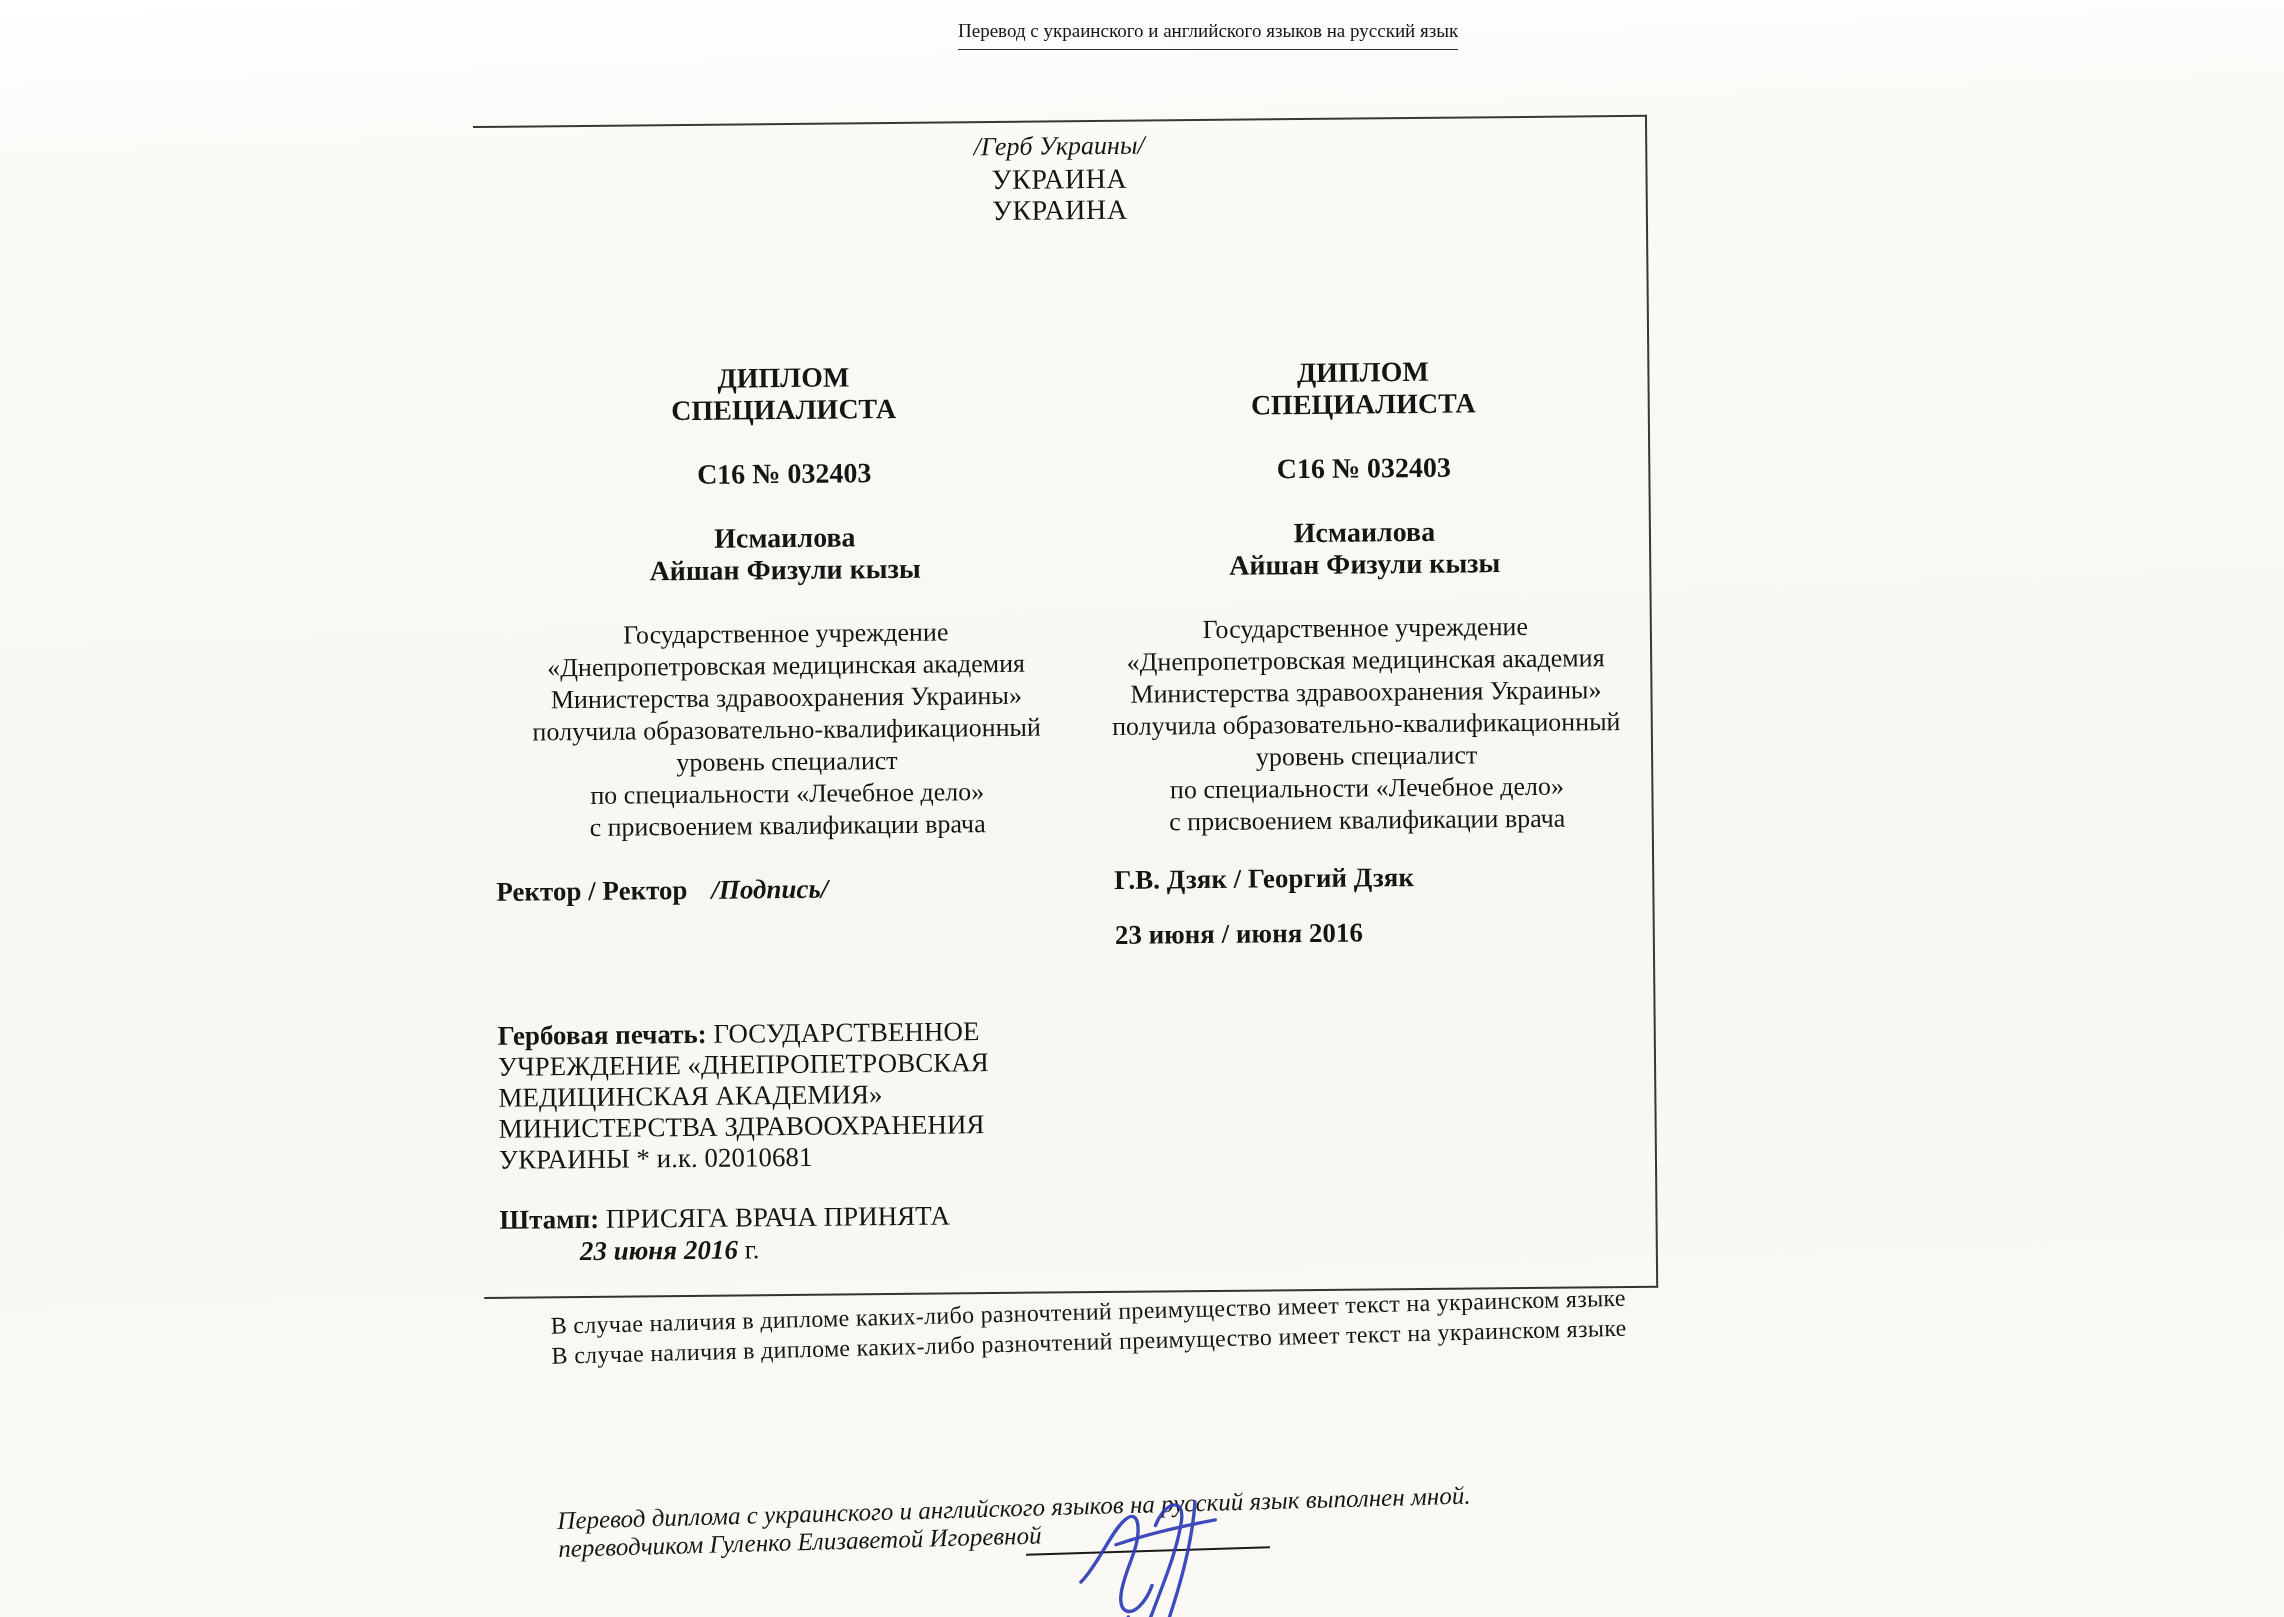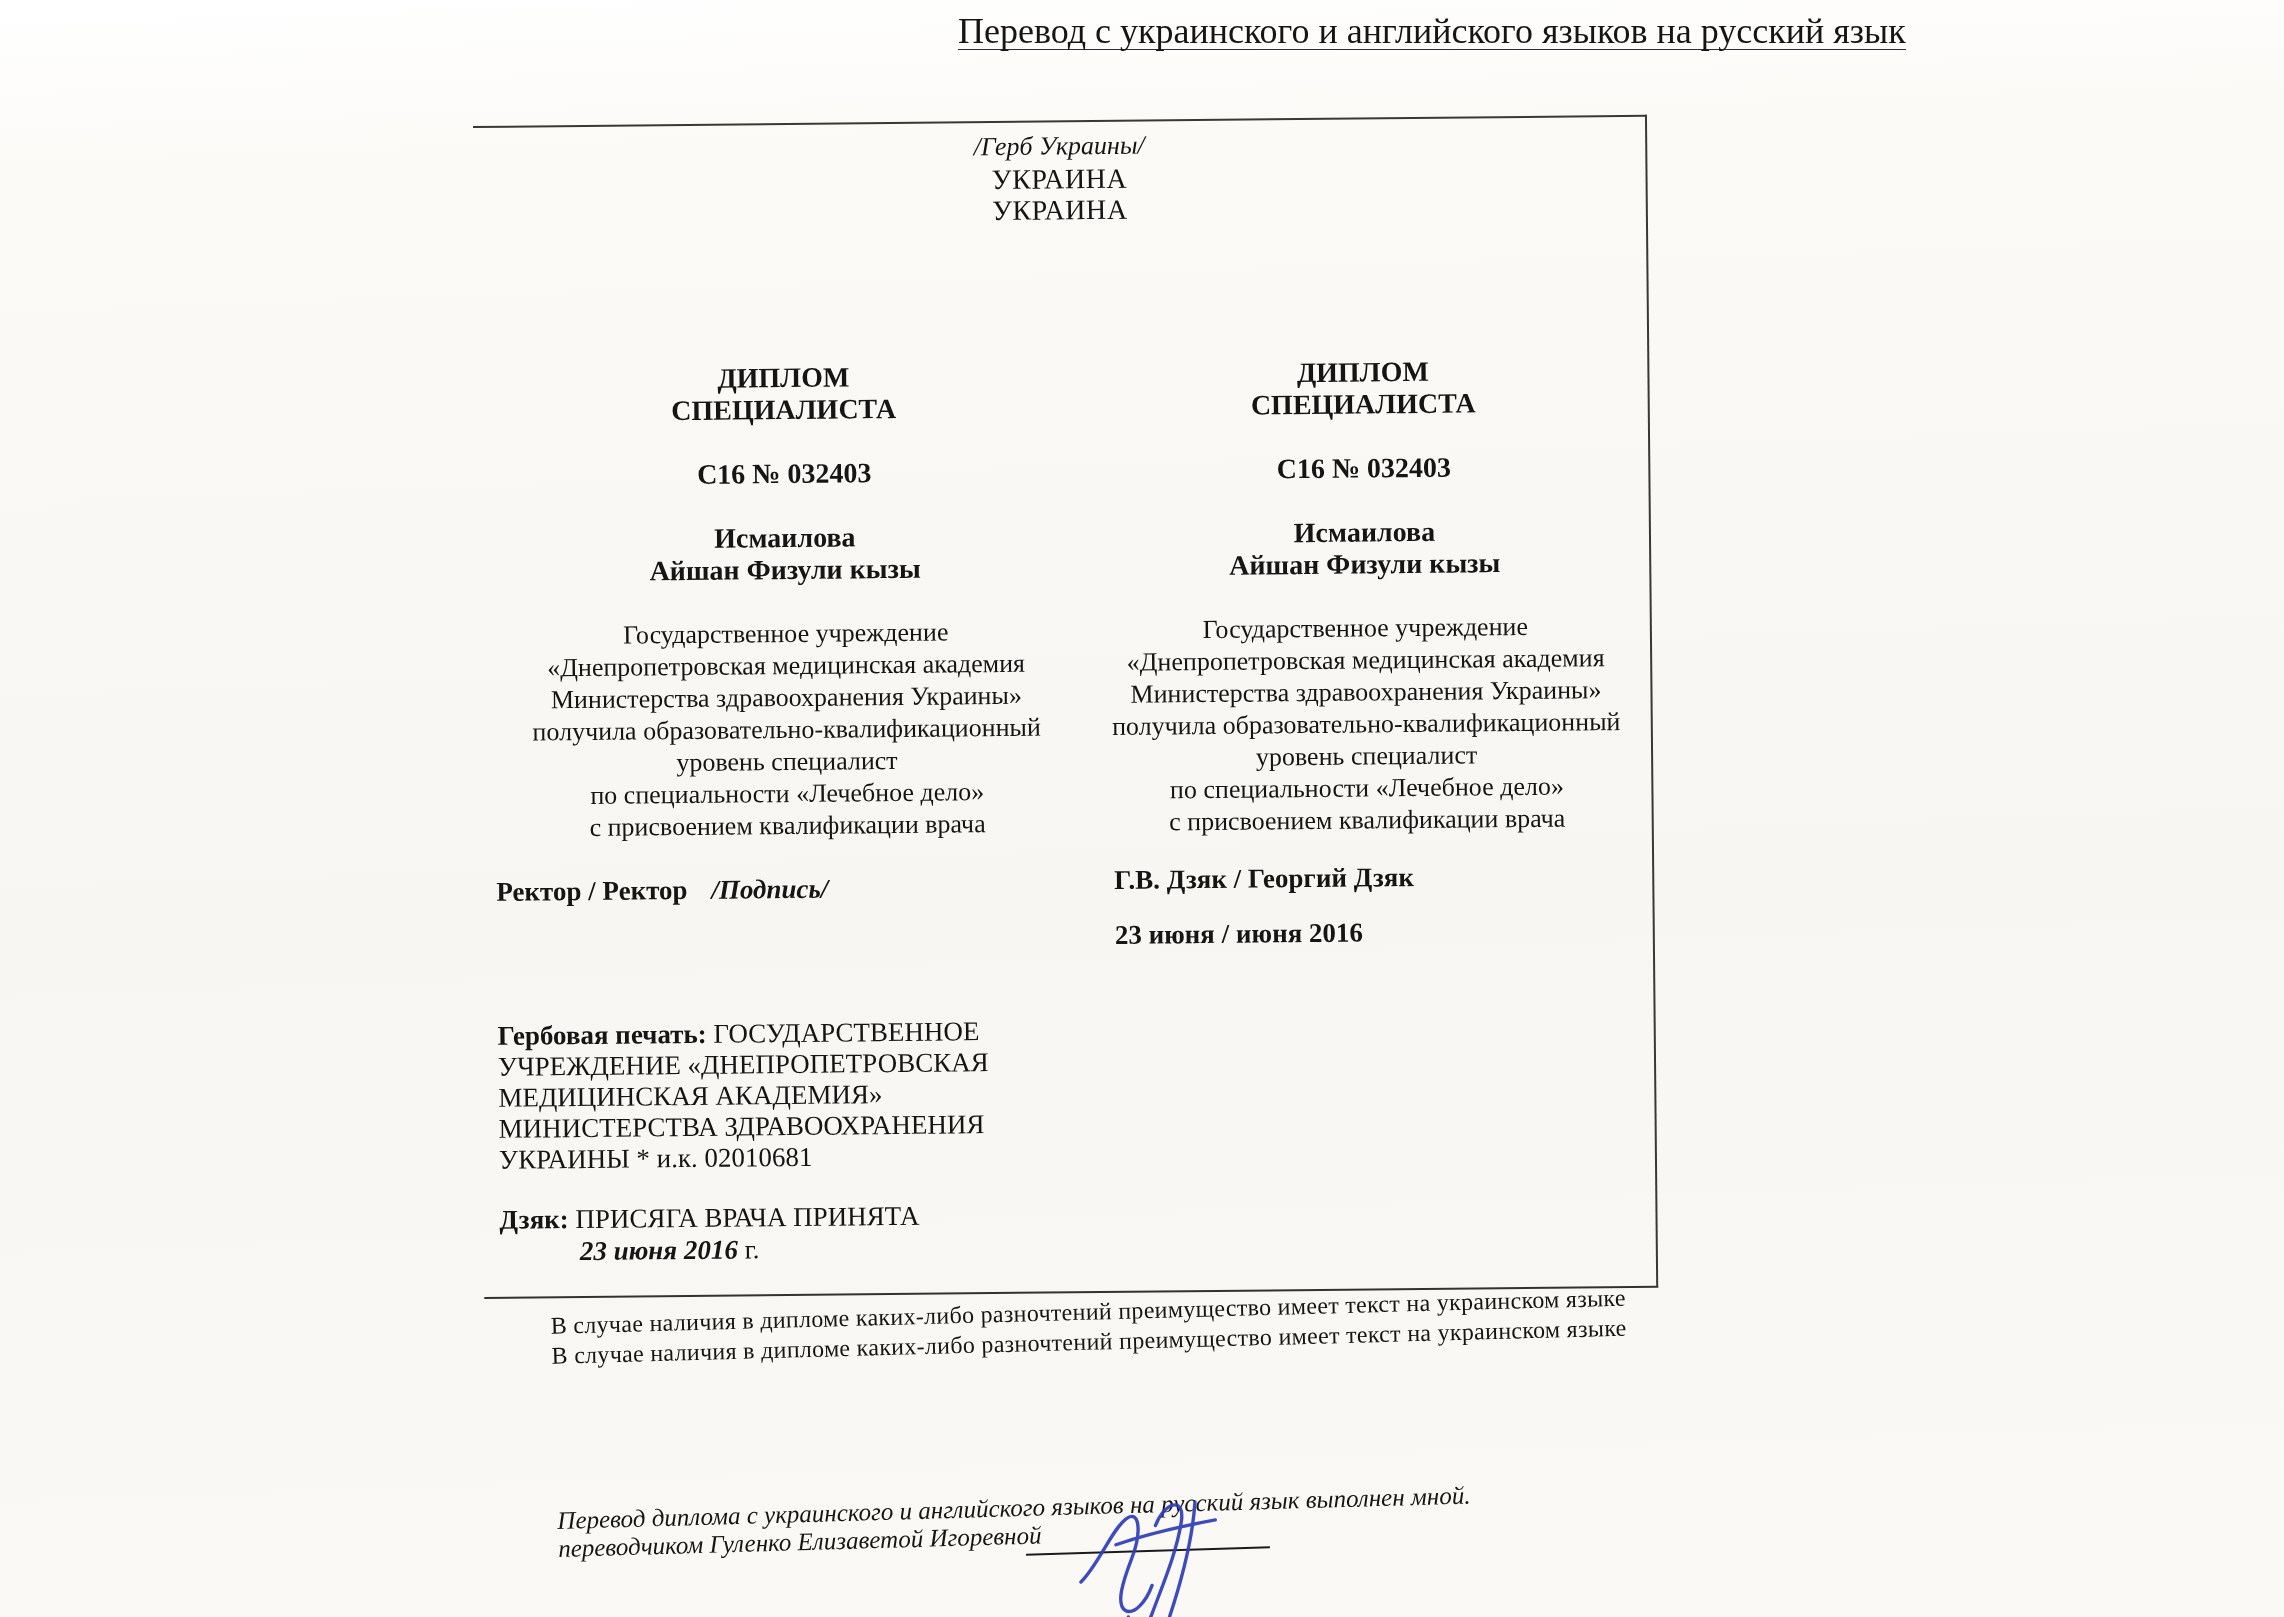--- a/index.html
+++ b/index.html
@@ -10,21 +10,21 @@
     font-family:"Liberation Serif","DejaVu Serif",serif;
     color:#161513;
     overflow:hidden;
   }
   .abs{position:absolute;}
   .bold{font-weight:bold;}
   .italic{font-style:italic;}
 
   .header-note{
     left:958px;top:14.7px;
-    font-size:36px;line-height:32px;
+    font-size:19px;line-height:32px;
     border-bottom:1.7px solid #2f2d33;
     padding-bottom:2.8px;
     white-space:nowrap;
   }
 
   .frame{
     left:473px;top:126px;width:1172px;height:1169px;
     border-top:2.3px solid #3a3833;
     border-right:2.3px solid #3a3833;
     border-bottom:2.3px solid #34322e;
@@ -142,21 +142,21 @@
         <span class="bold">Гербовая печать:</span>
         <span>ГОСУДАРСТВЕННОЕ</span>
       </div>
       <div class="line">УЧРЕЖДЕНИЕ «ДНЕПРОПЕТРОВСКАЯ</div>
       <div class="line">МЕДИЦИНСКАЯ АКАДЕМИЯ»</div>
       <div class="line">МИНИСТЕРСТВА ЗДРАВООХРАНЕНИЯ</div>
       <div class="line">УКРАИНЫ * и.к. 02010681</div>
     </div>
 
     <div class="abs stamp1">
-      <span class="bold">Дзяк:</span>
+      <span class="bold">Штамп:</span>
       <span>ПРИСЯГА ВРАЧА ПРИНЯТА</span>
     </div>
     <div class="abs stamp2">
       <span class="bold italic">23 июня 2016</span>
       <span>г.</span>
     </div>
 
   </div>
 
   <div class="abs notes">

